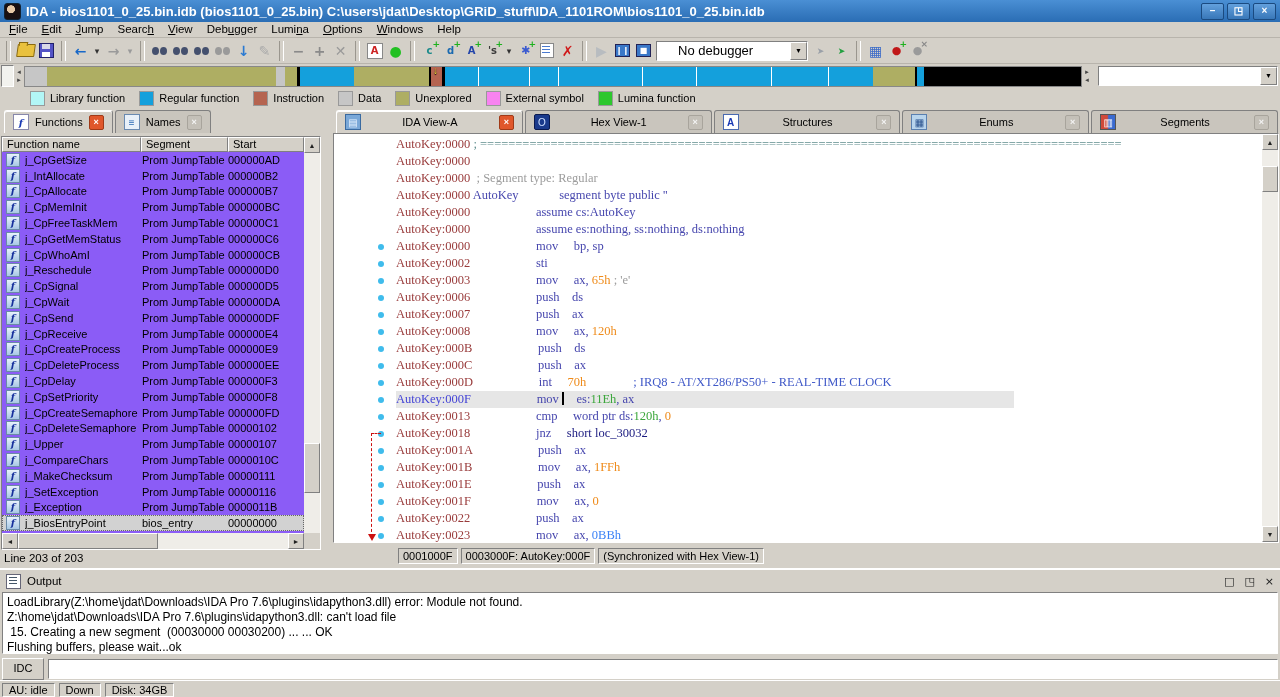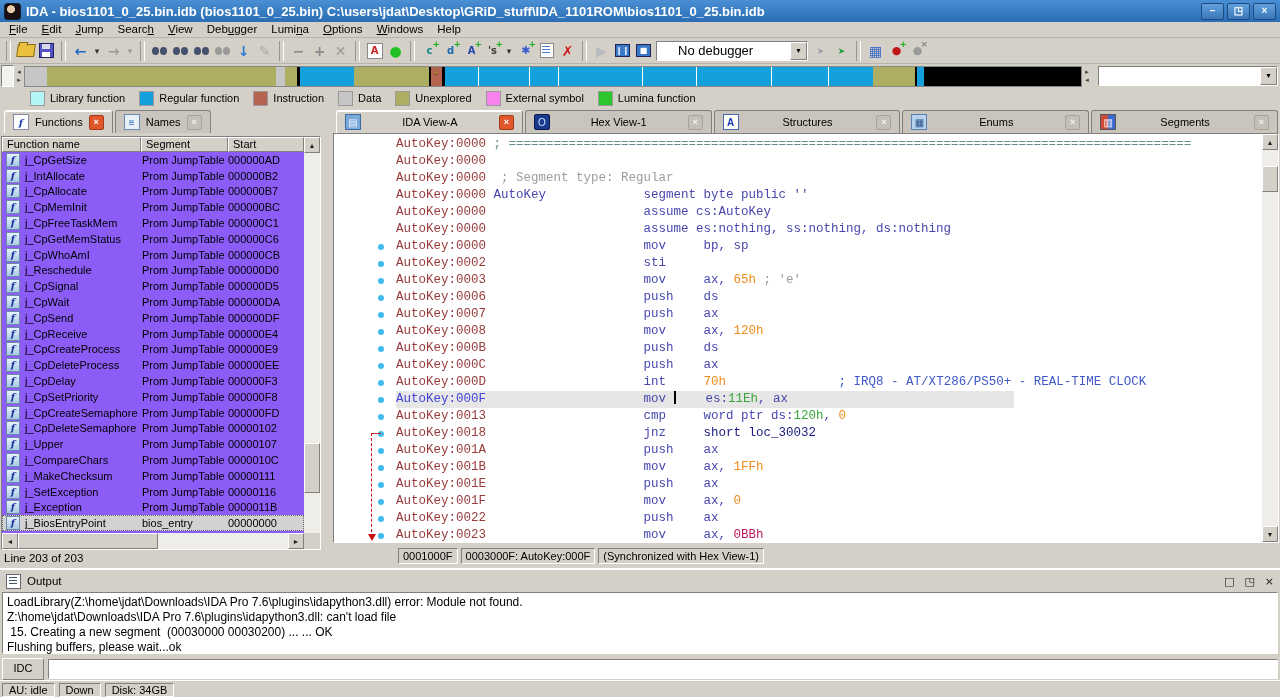--- a/index.html
+++ b/index.html
@@ -119,21 +119,21 @@
   #listing{position:absolute;left:1px;top:25px;right:1px;bottom:23px;background:#fff;
     border:1px solid;border-color:#808080 #fff #fff #808080;overflow:hidden}
   #gutter{position:absolute;left:0;top:0;width:62px;bottom:0;padding-top:2px;box-sizing:border-box}
   .grow{height:17px;display:flex;align-items:center;justify-content:flex-end;padding-right:12px;box-sizing:border-box}
   .dot{width:6px;height:6px;border-radius:50%;background:#3fbcec}
   #jmp-arrow{position:absolute;left:37px;top:299px;width:9px;height:103px;
     border-left:1px dashed #cc1111;border-top:1px dashed #cc1111}
   #jmp-head{position:absolute;left:34px;top:400px;width:0;height:0;
     border-left:4px solid transparent;border-right:4px solid transparent;border-top:7px solid #cc1111}
   #lines{position:absolute;left:62px;top:0;right:16px;bottom:0;padding-top:2px;
-    font-family:Liberation Mono, monospace;font-size:12.5px;overflow:hidden}
+    font-family:Liberation Serif, serif;font-size:12.5px;overflow:hidden}
   .dline{height:17px;line-height:17px;white-space:pre}
   .dline .inner{display:inline-block;height:17px}
   .dline.hl .inner{background:#e6e6e6;min-width:618px}
   .cur{display:inline-block;width:2px;height:13px;background:#000;vertical-align:-2px}
   #dvscroll{position:absolute;right:0;top:0;width:16px;bottom:0;background:#efede8}
   #dvscroll .sb-thumb{left:0;right:0;top:16px;height:26px}
   #dstatus{position:absolute;left:1px;right:1px;bottom:0;height:21px;display:flex;align-items:center;gap:3px;padding-left:65px;font-size:11px}
   #dstatus .cell{height:16px;line-height:14px;padding:0 4px;border:1px solid;border-color:#808080 #fff #fff #808080;background:#d4d0c8;box-sizing:border-box}
 
   
@@ -675,21 +675,21 @@
         <div class="dline"><span class="inner"><span style="color: rgb(153, 59, 59);">AutoKey:000C</span><span style="color: rgb(71, 71, 174);">                     push    ax</span></span></div>
         <div class="dline"><span class="inner"><span style="color: rgb(153, 59, 59);">AutoKey:000D</span><span style="color: rgb(71, 71, 174);">                     int     </span><span style="color: rgb(239, 139, 26);">70h</span><span style="color: rgb(71, 71, 174);">               </span><span style="color: rgb(64, 89, 200);">; IRQ8 - AT/XT286/PS50+ - REAL-TIME CLOCK</span></span></div>
         <div class="dline hl"><span class="inner"><span style="color: rgb(67, 67, 214);">AutoKey:000F</span><span style="color: rgb(71, 71, 174);">                     mov </span><span class="cur"></span><span style="color: rgb(71, 71, 174);">    es:</span><span style="color: rgb(58, 166, 58);">11Eh</span><span style="color: rgb(71, 71, 174);">, ax</span></span></div>
         <div class="dline"><span class="inner"><span style="color: rgb(153, 59, 59);">AutoKey:0013</span><span style="color: rgb(71, 71, 174);">                     cmp     word ptr ds:</span><span style="color: rgb(58, 166, 58);">120h</span><span style="color: rgb(71, 71, 174);">, </span><span style="color: rgb(239, 139, 26);">0</span></span></div>
         <div class="dline"><span class="inner"><span style="color: rgb(153, 59, 59);">AutoKey:0018</span><span style="color: rgb(71, 71, 174);">                     jnz     </span><span style="color: rgb(25, 25, 127);">short loc_30032</span></span></div>
         <div class="dline"><span class="inner"><span style="color: rgb(153, 59, 59);">AutoKey:001A</span><span style="color: rgb(71, 71, 174);">                     push    ax</span></span></div>
         <div class="dline"><span class="inner"><span style="color: rgb(153, 59, 59);">AutoKey:001B</span><span style="color: rgb(71, 71, 174);">                     mov     ax, </span><span style="color: rgb(239, 139, 26);">1FFh</span></span></div>
         <div class="dline"><span class="inner"><span style="color: rgb(153, 59, 59);">AutoKey:001E</span><span style="color: rgb(71, 71, 174);">                     push    ax</span></span></div>
         <div class="dline"><span class="inner"><span style="color: rgb(153, 59, 59);">AutoKey:001F</span><span style="color: rgb(71, 71, 174);">                     mov     ax, </span><span style="color: rgb(239, 139, 26);">0</span></span></div>
         <div class="dline"><span class="inner"><span style="color: rgb(153, 59, 59);">AutoKey:0022</span><span style="color: rgb(71, 71, 174);">                     push    ax</span></span></div>
-        <div class="dline"><span class="inner"><span style="color: rgb(153, 59, 59);">AutoKey:0023</span><span style="color: rgb(71, 71, 174);">                     mov     ax, </span><span style="color: #be185d;">0BBh</span></span></div>
+        <div class="dline"><span class="inner"><span style="color: rgb(153, 59, 59);">AutoKey:0023</span><span style="color: rgb(71, 71, 174);">                     mov     ax, </span><span style="color: #3b82f6;">0BBh</span></span></div>
       </div>
     <div id="dvscroll" class="vscroll">
       <div class="sb-btn" style="position:absolute;top:0;left:0">▲</div>
       <div class="sb-track" style="position:absolute;top:16px;bottom:16px;left:0;right:0">
           <div class="sb-thumb"></div>
         </div>
       <div class="sb-btn" style="position:absolute;bottom:0;left:0">▼</div>
     </div>
   </div>
   <div id="dstatus">

